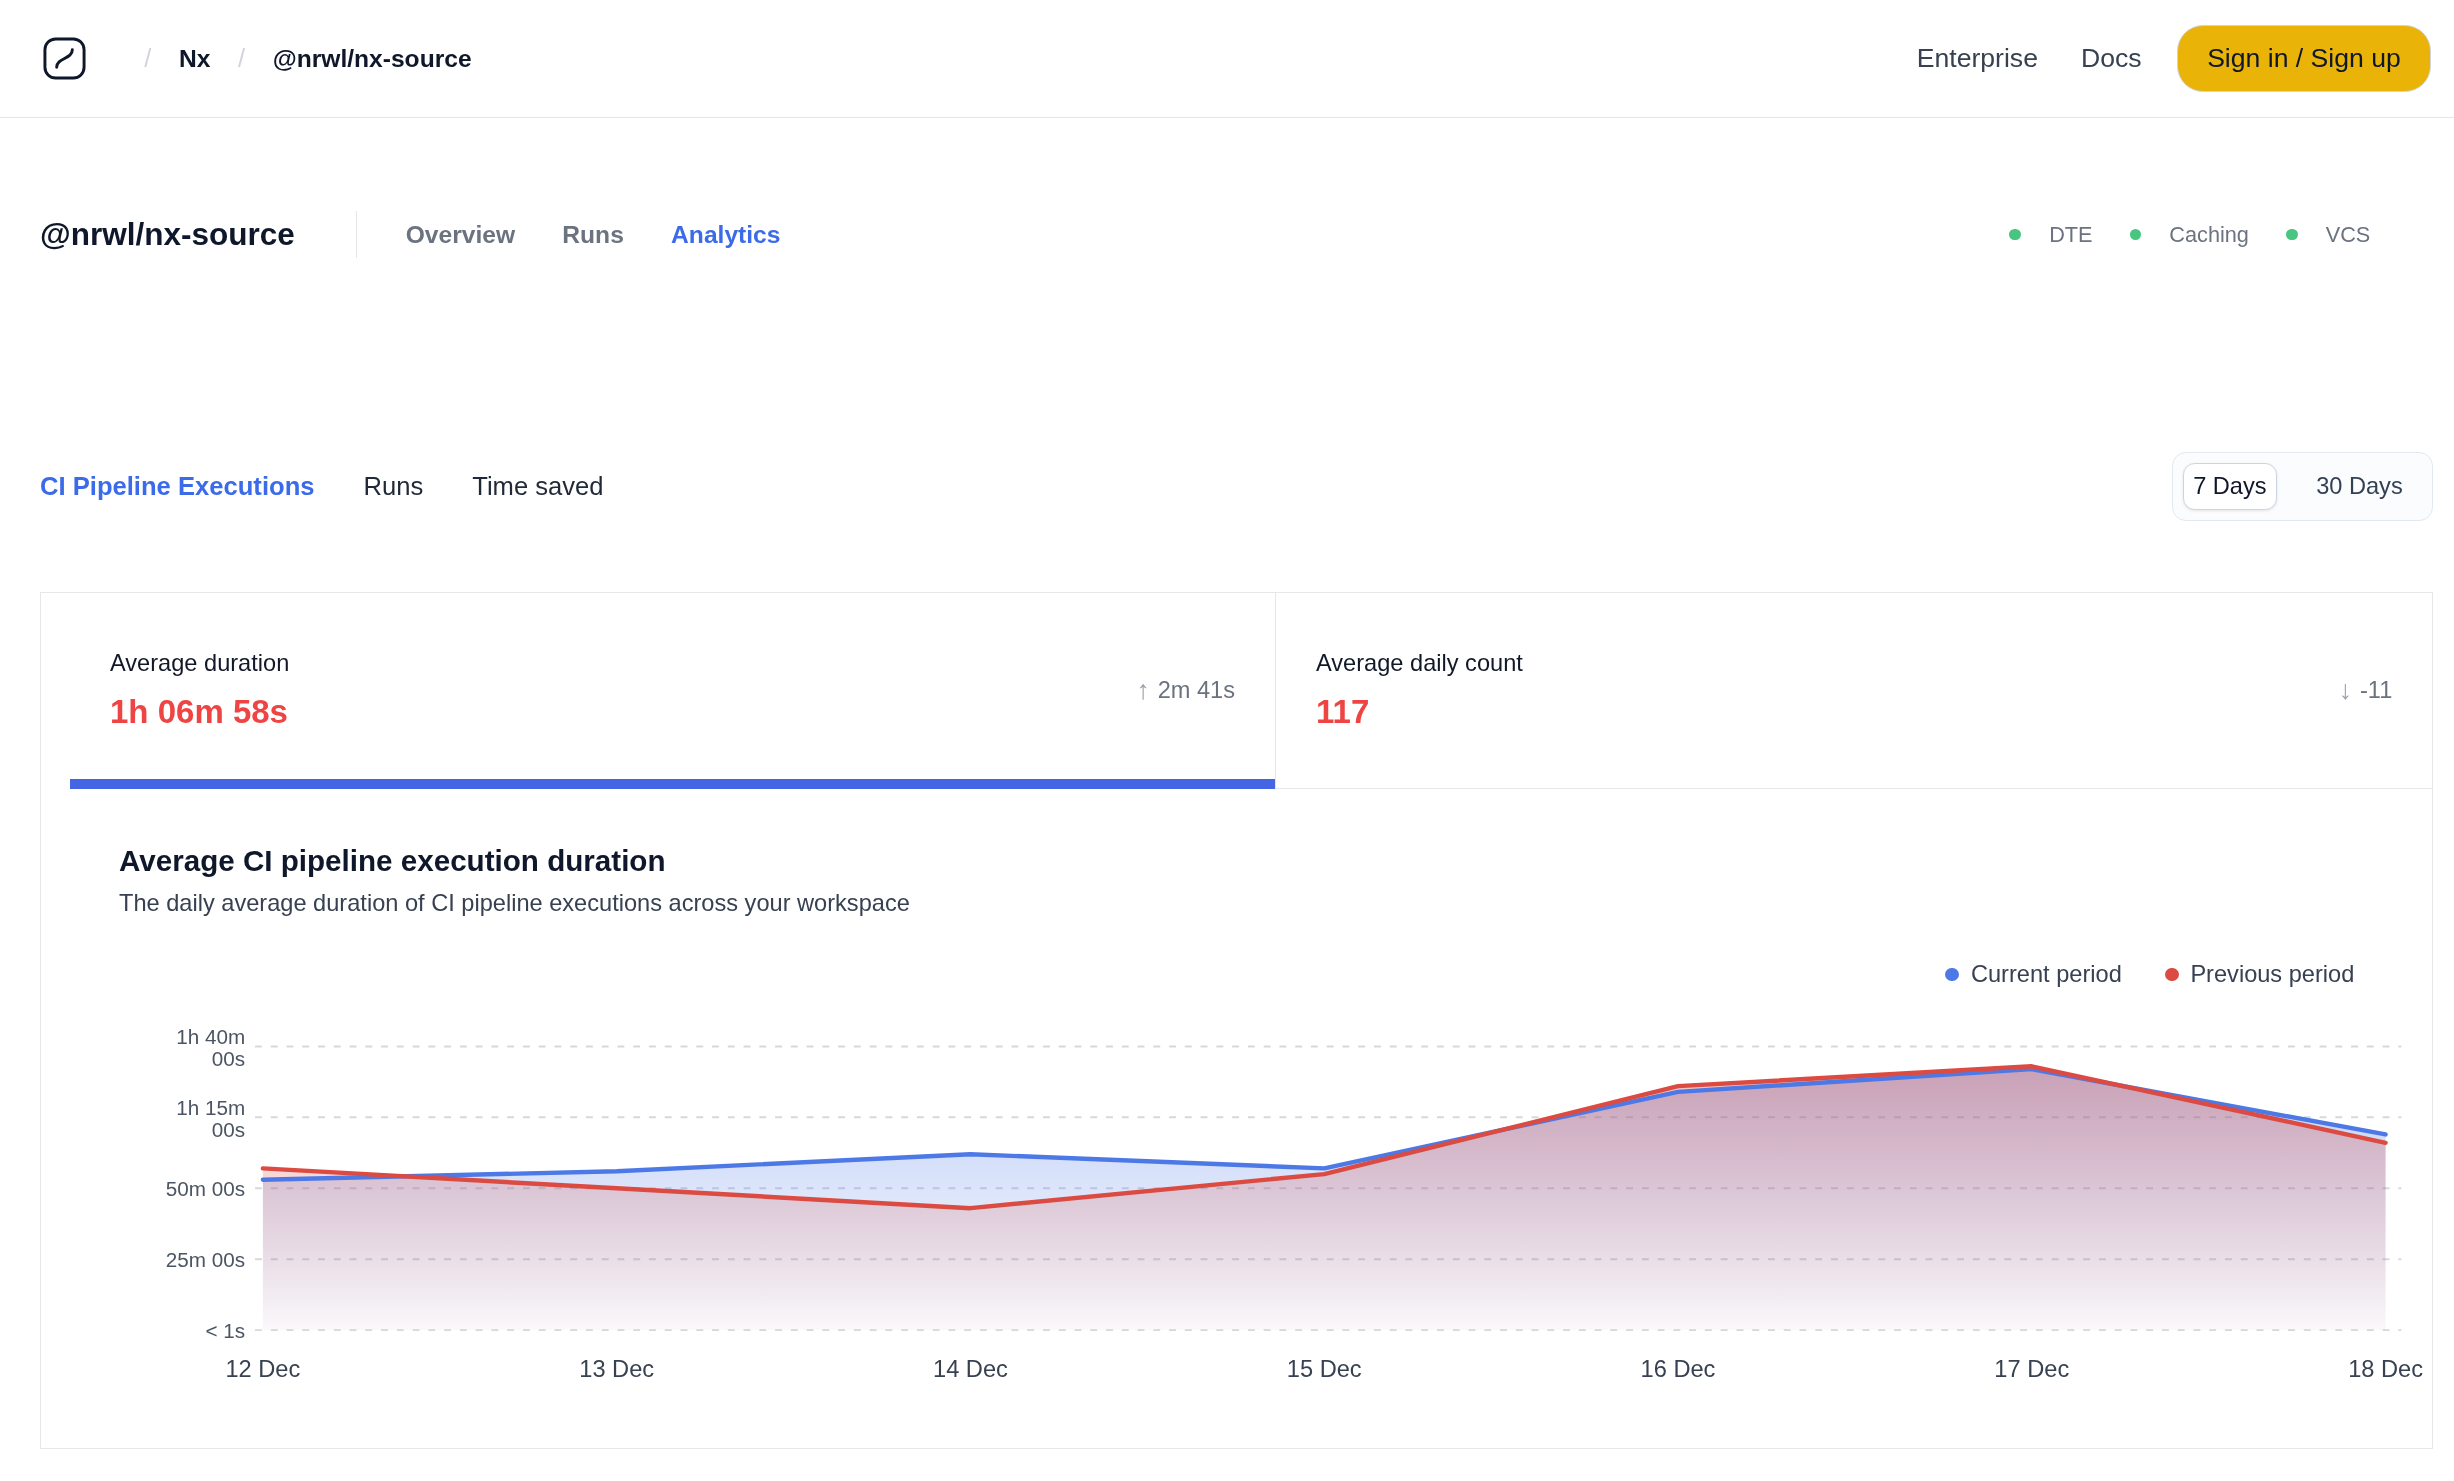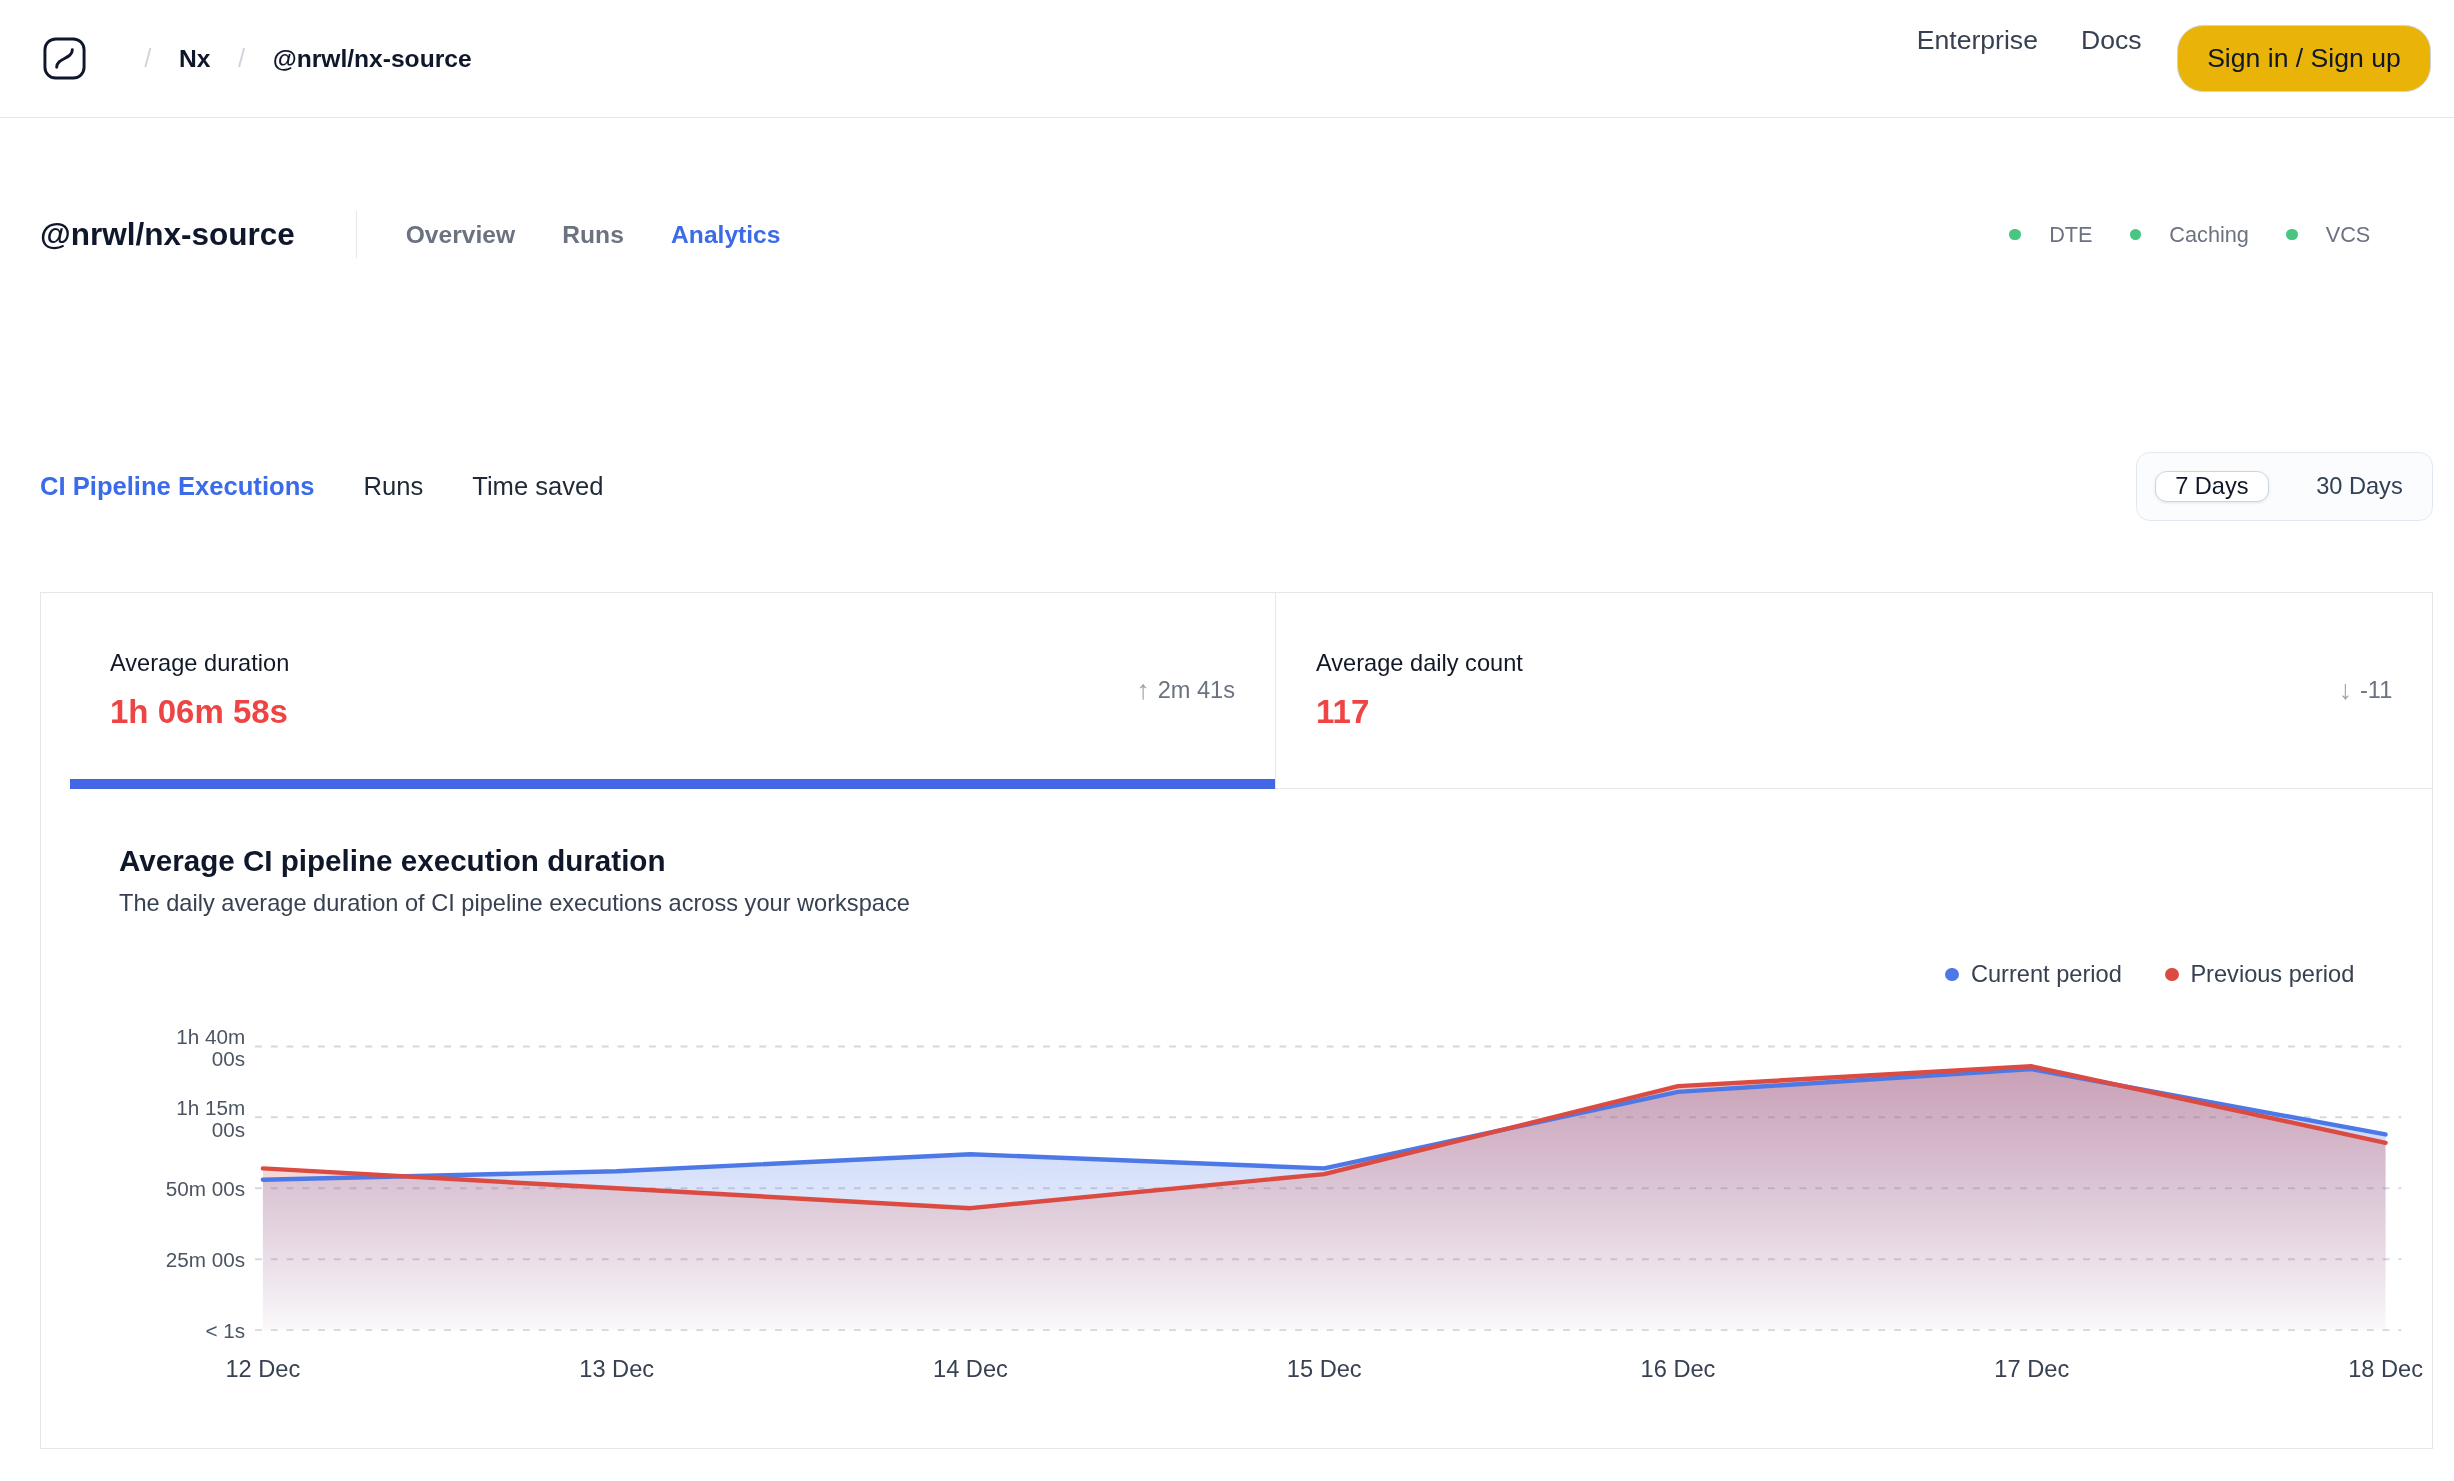--- a/index.html
+++ b/index.html
@@ -12,21 +12,21 @@
   a { text-decoration:none; color:inherit; cursor:pointer; }
 
   
   .topbar {
     height:118px; border-bottom:1px solid #e5e7eb;
     display:flex; align-items:center; padding:0 23.6px 0 42px;
   }
   .logo { display:flex; align-items:center; margin-right:29.6px; }
   .crumb-sep { color:#d1d5db; font-size:25.6px; font-weight:300; margin:0 27.6px; }
   .crumb { font-size:24.6px; font-weight:700; color:#0f172a; }
-  .top-right { margin-left:auto; display:flex; align-items:flex-start; }
+  .top-right { margin-left:auto; display:flex; align-items:center; }
   .top-link { font-size:26.6px; color:#374151; margin-left:43px; }
   .signin-btn {
     margin-left:35px; background:#eab308; border:1px solid #d1d5db; border-radius:26px;
     padding:16.7px 29.6px; font-size:26.6px; font-weight:400; color:#0f172a;
     font-family:"Liberation Sans", sans-serif; cursor:pointer;
   }
 
   
   .page { padding:0 21.7px 0 40px; }
 
@@ -48,22 +48,22 @@
   .subnav-tab.active { color:#3b6be8; font-weight:700; }
   .range-toggle {
     margin-left:auto; display:flex; align-items:stretch;
     border:1px solid #e2e8f0; border-radius:13.8px; background:#fbfcfd; height:69px;
   }
   .range-seg {
     font-size:23.6px; color:#334155; display:flex; align-items:center;
     padding:0 29.6px; cursor:pointer; border-radius:11.8px;
   }
   .range-seg.selected {
-    background:#fff; border:1px solid #cbd5e1; margin:18px;
-    padding:0 19px; color:#0f172a; box-shadow:0 1px 3px rgba(15,23,42,.10);
+    background:#fff; border:1px solid #cbd5e1; margin:10px;
+    padding:0 9px; color:#0f172a; box-shadow:0 1px 3px rgba(15,23,42,.10);
   }
 
   
   .panel { margin-top:71px; border:1px solid #e5e7eb;padding-left:29px; }
   .metric-row { display:flex; border-bottom:1px solid #e5e7eb; height:196px; }
   .metric-card {
     display:flex; align-items:center; justify-content:space-between;
     padding:0 40px; position:relative; cursor:pointer;
   }
   .metric-card.first { width:1205px; }

